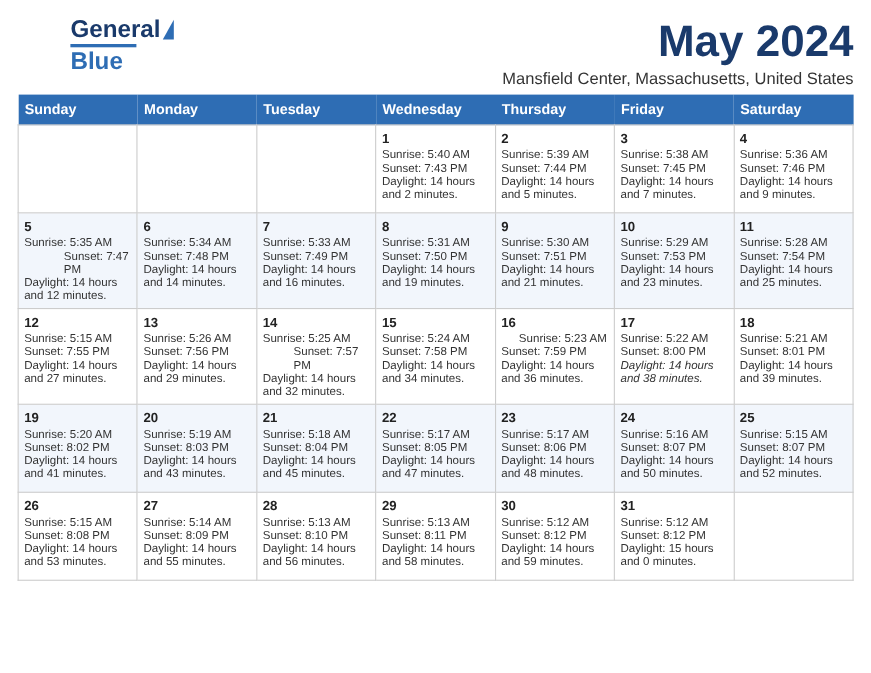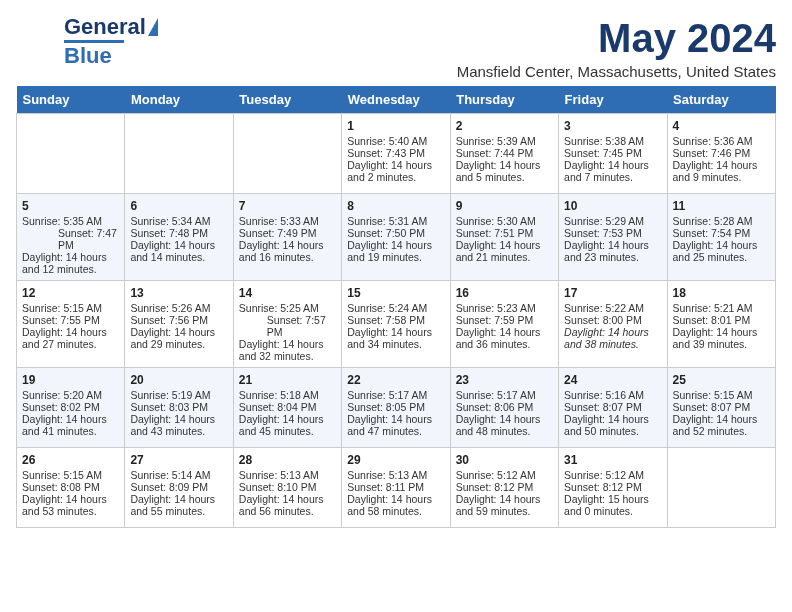--- a/index.html
+++ b/index.html
@@ -220,21 +220,21 @@
           <span style="display: block;">Daylight: 14 hours and 32 minutes.</span>
         </td>
         <td>
           <span class="day-num">15</span>
           <span style="display: block;">Sunrise: 5:24 AM</span>
           <span style="display: block;">Sunset: 7:58 PM</span>
           <span style="display: block;">Daylight: 14 hours and 34 minutes.</span>
         </td>
         <td>
           <span class="day-num">16</span>
-          <span style="display: block;">Sunrise: 5:23 AM</span>
+          <span style="display: block; margin-left: 16px;">Sunrise: 5:23 AM</span>
           <span style="display: block;">Sunset: 7:59 PM</span>
           <span style="display: block;">Daylight: 14 hours and 36 minutes.</span>
         </td>
         <td>
           <span class="day-num">17</span>
           <span style="display: block;">Sunrise: 5:22 AM</span>
           <span style="display: block;">Sunset: 8:00 PM</span>
           <span style="display: block; font-style: italic;">Daylight: 14 hours and 38 minutes.</span>
         </td>
         <td>

